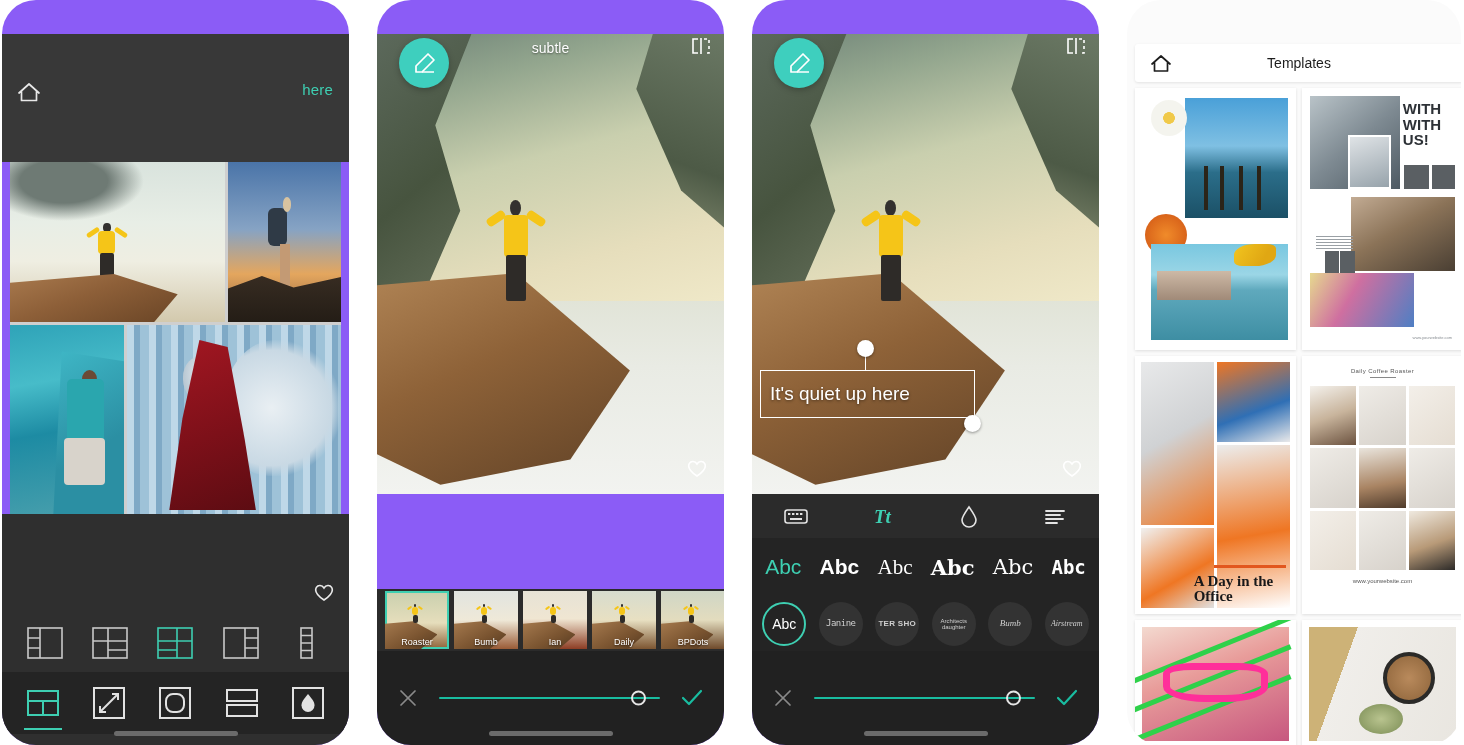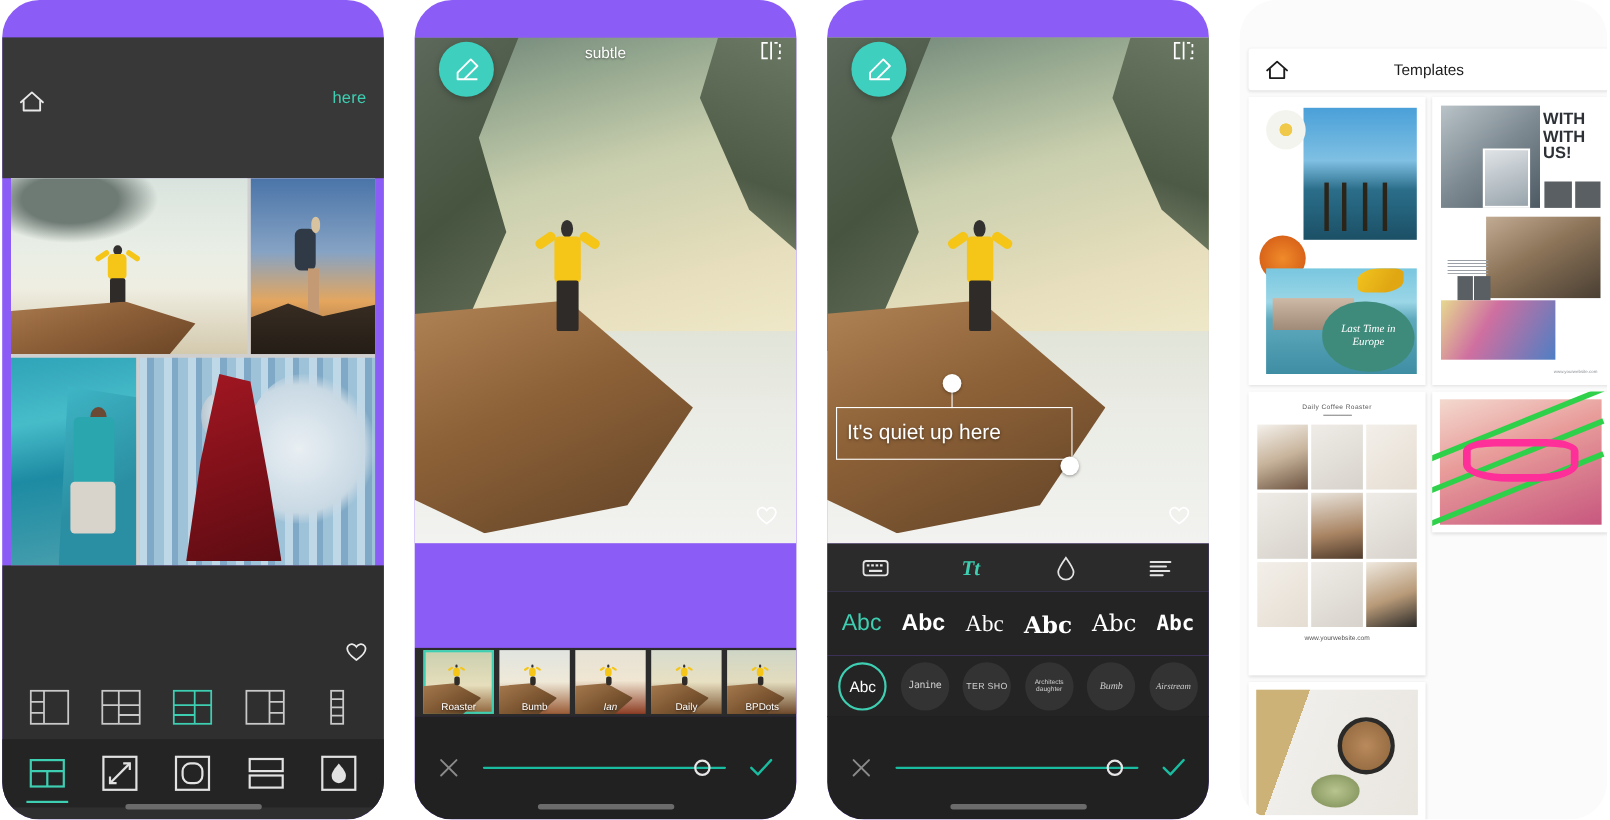--- a/index.html
+++ b/index.html
@@ -192,21 +192,21 @@
     position:absolute; left:-4%; bottom:0; width:86%; height:48%;
     background: linear-gradient(150deg,#a87c50 0%, #7a5430 60%, #553a21 100%);
     clip-path: polygon(0 10%, 56% 0, 100% 48%, 70% 100%, 0 100%);
   }
   .thumb .tman{position:absolute;left:36%;bottom:44%;width:22%;height:34%;}
   .thumb .tlabel{
     position:absolute; left:0; right:0; bottom:2px; text-align:center;
     color:#fff; font-size:9px; text-shadow:0 1px 2px rgba(0,0,0,.6);
   }
   .thumb.f2{background:linear-gradient(180deg,#e1e4e0 0%, #efe9d8 50%, #9a5b36 100%);}
-  .thumb.f3{background:linear-gradient(180deg,#e6e2d6 0%, #f0e6d2 48%, #8d3d24 100%);font-style:italic;}
+  .thumb.f3{background:linear-gradient(180deg,#e6e2d6 0%, #f0e6d2 48%, #8d3d24 100%);}
   .thumb.f4{background:linear-gradient(180deg,#d7dcce 0%, #e8e0c2 50%, #7c5531 100%);}
   .thumb.f5{background:linear-gradient(180deg,#cfd6c6 0%, #e3dcbe 50%, #6f4a2b 100%);}
 
   .bottom-bar{
     position:absolute; left:0; right:0; bottom:0; height:94px; background:#212121;
     display:flex; align-items:center;
   }
   .bb-x { width:62px; display:flex; justify-content:center; }
   .bb-slider { flex:1; position:relative; height:20px; display:flex; align-items:center; }
   .bb-track { width:100%; height:2px; background:#19bca0; border-radius:2px; }
@@ -248,21 +248,21 @@
     display:flex; align-items:center; justify-content:space-around; padding:0 4px;
   }
   .chip{
     width:44px; height:44px; border-radius:50%; background:#333;
     display:flex; align-items:center; justify-content:center;
     color:#cfcfcf; font-size:9px; text-align:center; line-height:1.05; padding:2px;
     overflow:hidden;
   }
   .chip.sel{ background:transparent; border:2px solid #3ecfb2; color:#fff; font-size:14px; }
   .chip.c2{ font-family:"DejaVu Sans Mono", monospace; letter-spacing:-.5px; font-size:9px;}
-  .chip.c3{ font-weight:normal; font-size:8px; letter-spacing:.3px;}
+  .chip.c3{ font-weight:bold; font-size:8px; letter-spacing:.3px;}
   .chip.c4{ font-size:6px; }
   .chip.c5{ font-family:"Liberation Serif", serif; font-style:italic; font-size:9px;}
   .chip.c6{ font-family:"Liberation Serif", serif; font-style:italic; font-size:8px;}
 
   
   .p4 { width: 334px; overflow:hidden; }
   .p4-head{
     position:absolute; top:44px; left:8px; right:-2px; height:38px; background:#fff;
     display:flex; align-items:center; border-radius:3px;
     box-shadow: 0 1px 3px rgba(0,0,0,.10);
@@ -804,42 +804,49 @@
               <i class="post" style="left:34%"></i>
               <i class="post" style="left:52%"></i>
               <i class="post" style="left:70%"></i>
           </div>
           <div class="daisy"></div>
           <div class="orange"></div>
           <div class="venice">
               <i class="bld"></i>
             </div>
           <div class="bird"></div>
-          <div class="blob">
-            <span>Last Time in Europe</span>
-          </div>
         </div>
       </div>
 
       <div class="tcard r1">
         <div class="tpl-work">
           <div class="imgA"></div>
           <div class="imgA2"></div>
           <div class="wt">WITH WITH US!</div>
           <div class="sw1"></div>
           <div class="sw2"></div>
           <div class="imgB"></div>
           <div class="cap"></div>
           <div class="sw3"></div>
           <div class="sw4"></div>
           <div class="imgC"></div>
           <div class="url">www.yourwebsite.com</div>
         </div>
       </div>
 
+      <div class="tcard r2">
+        <div class="tpl-office">
+          <i class="of1"></i>
+          <i class="of2"></i>
+          <i class="of3"></i>
+          <i class="of4"></i>
+          <div class="rule"></div>
+          <div class="ttl">A Day in the Office</div>
+        </div>
+      </div>
 
       <div class="tcard r2">
         <div class="tpl-coffee">
           <div class="hd">Daily Coffee Roaster</div>
           <div class="hr"></div>
           <div class="g">
             <i class="a"></i>
               <i class="b"></i>
               <i class="d"></i>
             <i class="b"></i>

